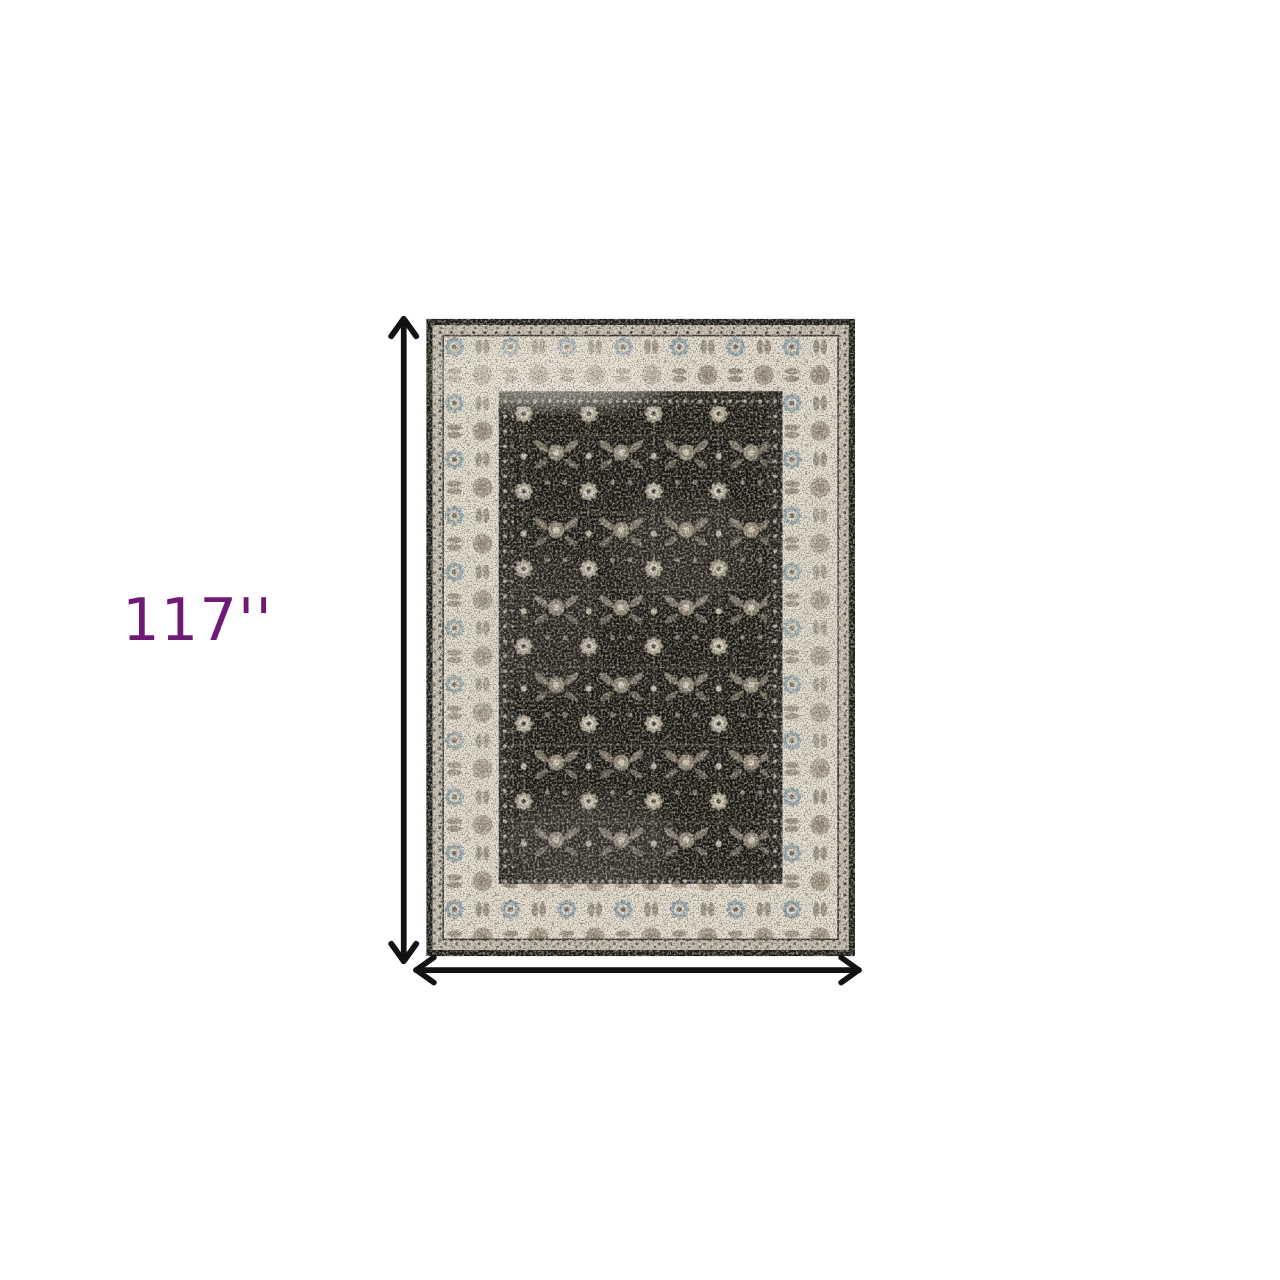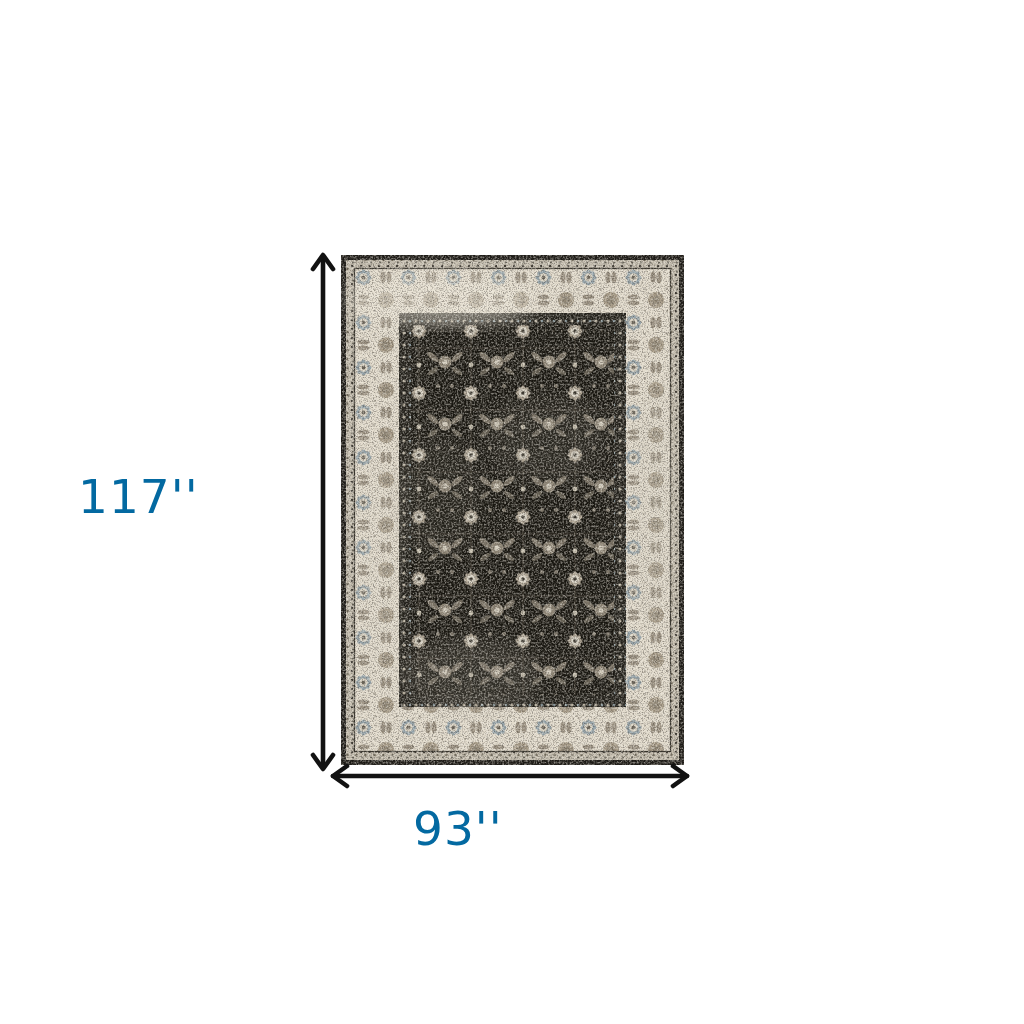--- a/index.html
+++ b/index.html
@@ -7,22 +7,22 @@
     width:1024px;height:1024px;background:#ffffff;
     font-family:"DejaVu Sans","Liberation Sans",sans-serif;
     position:relative;overflow:hidden;
   }
   .stage{position:absolute;left:0;top:0;width:1024px;height:1024px;}
   .rug{position:absolute;left:341px;top:255px;width:343px;height:510px;}
   .rug svg{display:block;width:100%;height:100%;}
   .v-arrow{position:absolute;left:310px;top:250px;width:26px;height:524px;}
   .h-arrow{position:absolute;left:326px;top:763px;width:368px;height:26px;}
   .dim-label{
-    position:absolute;color:#0369a1;font-size:47px;line-height:1.15;
-    text-align:left;letter-spacing:1px;font-weight:500;
+    position:absolute;color:#701a75;font-size:47px;line-height:1.15;
+    text-align:center;letter-spacing:1px;font-weight:500;
   }
   .height-label{left:78px;top:470px;width:160px;}
   .width-label{left:413px;top:802px;width:160px;}
 </style>
 </head>
 <body>
 
 <div class="stage">
 
   <div class="rug">
@@ -171,15 +171,14 @@
     <svg viewBox="0 0 368 26" width="368" height="26">
       <g fill="none" stroke="#121212" stroke-width="4.6" stroke-linecap="round" stroke-linejoin="round">
         <line x1="7" y1="13" x2="361" y2="13" stroke="#121212"></line>
         <polyline points="21,3 7,13 21,23" stroke="#121212"></polyline>
         <polyline points="347,3 361,13 347,23" stroke="#121212"></polyline>
       </g>
     </svg>
   </div>
 
   <div class="dim-label height-label">117''</div>
-  <div class="dim-label width-label">93''</div>
 
 </div>
 
 </body></html>

